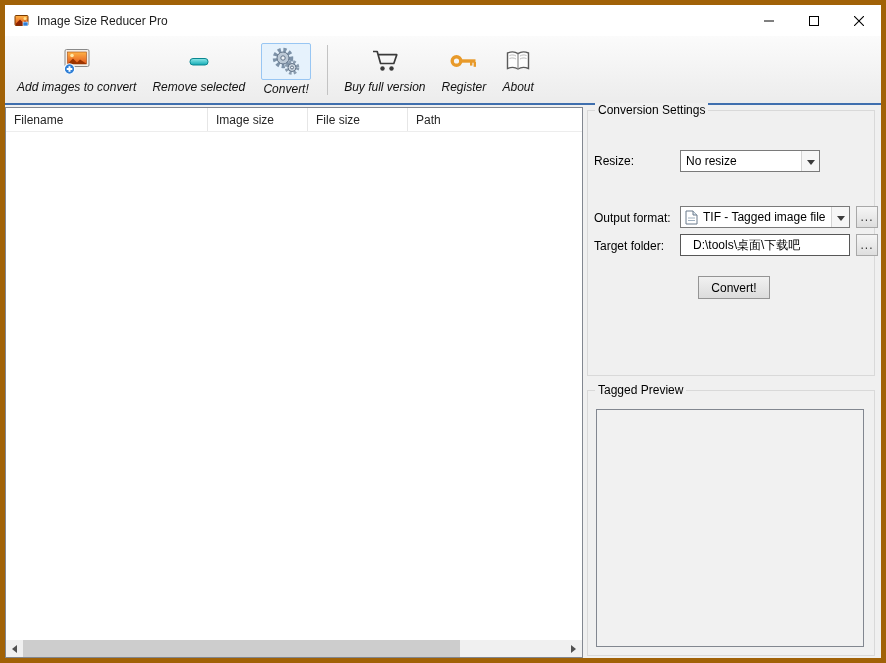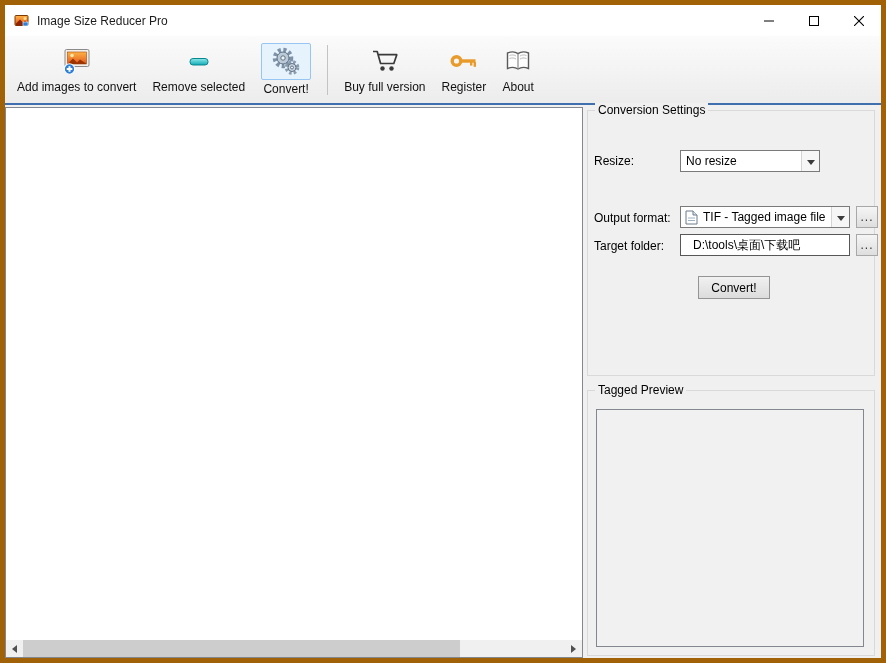--- a/index.html
+++ b/index.html
@@ -11,21 +11,21 @@
   
   .titlebar{height:31px;flex:none;background:#ffffff;display:flex;align-items:center;}
   .titlebar .appicon{margin:0 7px 0 9px;display:flex;}
   .titlebar .title{color:#1c1c1c;}
   .titlebar .spacer{flex:1;}
   .winbtn{width:45px;height:31px;display:flex;align-items:center;justify-content:center;}
 
   
   .toolbar{height:69px;flex:none;box-sizing:border-box;background:linear-gradient(#fbfbfb,#ececec);
            border-bottom:2px solid #3f6fae;display:flex;align-items:flex-start;padding:4px 4px 0 4px;}
-  .tool-btn{display:flex;flex-direction:column;align-items:center;gap:2px;padding:3px 8px 2px 8px;}
+  .tool-btn{display:flex;flex-direction:column;align-items:center;gap:2px;padding:3px 8px 2px 8px;font-style:italic;}
   .tool-btn .ticon{height:35px;display:flex;align-items:center;justify-content:center;}
   .tool-btn .ticon.hl{border:1px solid #98c6f3;background:#e6f2fc;border-radius:2px;padding:0 8px;}
   .tool-btn .tlabel{white-space:nowrap;color:#111;}
   .tool-sep{width:1px;background:#c3c3c3;align-self:stretch;margin:5px 8px 8px 8px;}
 
   
   .content{flex:1;min-height:0;display:flex;background:#f0f0f0;}
 
   
   .listpane{flex:none;width:578px;margin-top:2px;background:#fff;border:1px solid #828790;
@@ -208,20 +208,26 @@
         </svg>
       </span>
       <span class="tlabel">About</span>
     </div>
 
   </div>
 
   <div class="content">
 
     <div class="listpane">
+      <div class="list-header">
+        <div class="col c-filename">Filename</div>
+        <div class="col c-imagesize">Image size</div>
+        <div class="col c-filesize">File size</div>
+        <div class="col c-path">Path</div>
+      </div>
       <div class="list-body"></div>
       <div class="hscroll">
         <div class="hs-btn">
           <span class="tri-left"></span>
         </div>
         <div class="hs-thumb"></div>
         <div class="hs-track"></div>
         <div class="hs-btn">
           <span class="tri-right"></span>
         </div>

